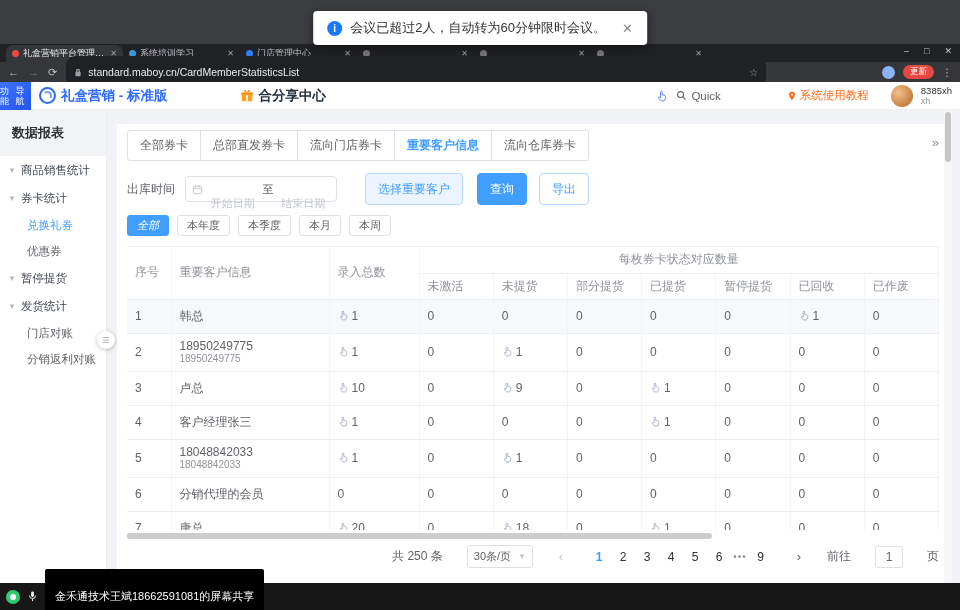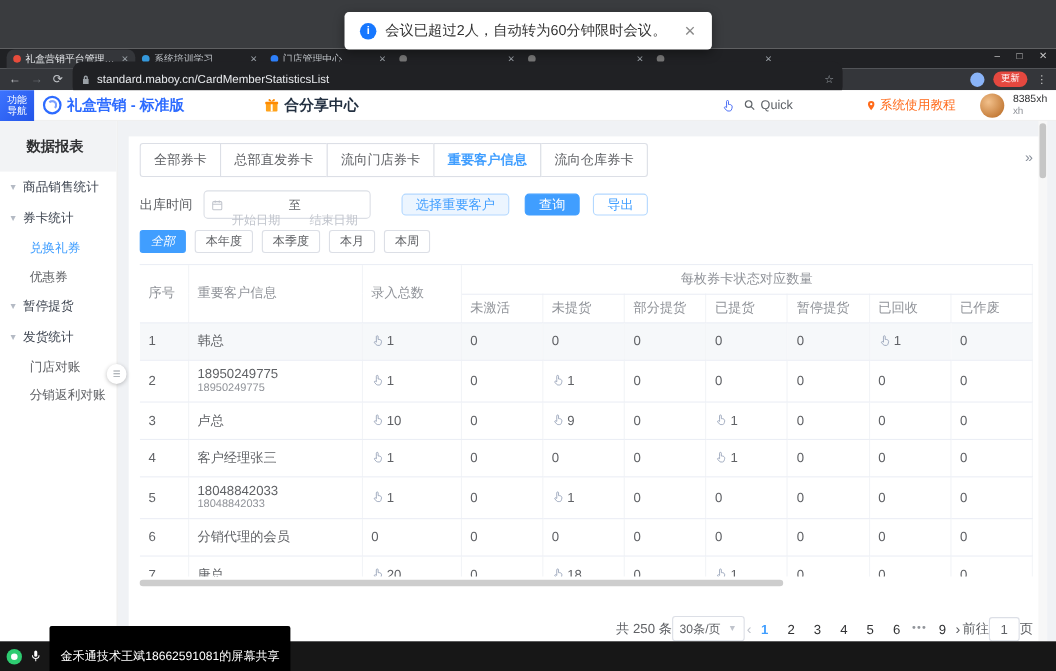--- a/index.html
+++ b/index.html
@@ -36,38 +36,38 @@
   .url { color:#e8eaed; font-size:10.5px; white-space:nowrap; }
   .omni-star { margin-left:auto; color:#9aa0a6; font-size:10px; }
   .addr-right { display:flex; align-items:center; gap:8px; margin-left:auto; }
   .mini-avatar { width:13px; height:13px; border-radius:50%; background:#8ab4f8; }
   .update-pill { background:#e5483f; color:#fff; font-size:8.5px; padding:1px 7px; border-radius:8px; cursor:pointer; }
   .kebab { color:#c8c8c8; font-size:10px; cursor:pointer; }
 
   
   .apph { position:absolute; top:82px; left:0; right:0; height:28px; background:#fff; display:flex; align-items:center; border-bottom:1px solid #f0f0f0; }
   .navbox { width:31px; height:28px; flex:none; background:linear-gradient(135deg,#3d74ff,#2355e9); color:#fff; font-size:9px; line-height:10px;
-            display:flex; flex-direction:column; align-items:center; justify-content:center; cursor:pointer; }
+            display:flex; flex-direction:row; align-items:center; justify-content:center; cursor:pointer; }
   .brand { display:flex; align-items:center; gap:5px; margin-left:8px; cursor:pointer; }
   .brand-logo { width:17px; height:17px; border-radius:50%; border:2px solid #2d6bff; position:relative; flex:none; }
   .brand-logo::after { content:""; position:absolute; inset:2px; border-radius:50%; border:2px solid #7aa0ff; border-left-color:transparent; border-bottom-color:transparent; }
   .brand-text { color:#2d6bff; font-weight:bold; font-size:13.5px; white-space:nowrap; }
   .share { display:flex; align-items:center; gap:5px; margin-left:72px; font-weight:bold; font-size:13.5px; color:#233041; cursor:pointer; white-space:nowrap; }
   .hd-right { margin-left:auto; display:flex; align-items:center; gap:8px; padding-right:8px; }
   .quick-entry { color:#4a6df5; font-size:11.5px; cursor:pointer; white-space:nowrap; }
   .quick { display:flex; align-items:center; gap:4px; color:#5f6368; font-size:11.5px; cursor:pointer; }
   .tutorial { display:flex; align-items:center; gap:3px; color:#ff6a1a; font-size:11.5px; margin-left:58px; cursor:pointer; white-space:nowrap; }
   .user-avatar { width:22px; height:22px; border-radius:50%; margin-left:14px; background:radial-gradient(circle at 35% 35%,#f2c08b,#b5651d); cursor:pointer; flex:none; }
   .user-name { font-size:9.5px; color:#303133; line-height:10px; }
   .user-sub { color:#909399; font-size:9px; }
 
   
   .content { position:absolute; top:110px; left:0; right:0; bottom:27px; background:#f0f2f5; }
   .sidebar { position:absolute; left:0; top:0; bottom:0; width:107px; background:#fff; border-right:1px solid #ebebeb; }
-  .sb-title { height:46px; background:#f2f3f5; display:flex; align-items:center; padding-left:24px; font-size:13px; font-weight:bold; color:#303133; }
+  .sb-title { height:46px; background:#f2f3f5; display:flex; align-items:center; padding-left:12px; font-size:13px; font-weight:bold; color:#303133; }
   .sb-item { height:28px; display:flex; align-items:center; gap:5px; padding-left:8px; font-size:11.5px; color:#3d4450; cursor:pointer; white-space:nowrap; }
   .sb-caret { color:#b4bac4; font-size:8px; flex:none; }
   .sb-child { height:26px; display:flex; align-items:center; padding-left:27px; font-size:11.5px; color:#606266; cursor:pointer; white-space:nowrap; }
   .sb-child.active { color:#409eff; }
   .sb-handle { position:absolute; right:-9px; top:221px; width:18px; height:18px; border-radius:50%; background:#fff;
                box-shadow:0 1px 4px rgba(0,0,0,.25); display:flex; align-items:center; justify-content:center; color:#9aa0a6; font-size:8px; z-index:5; cursor:pointer; }
 
   .main { position:absolute; left:107px; top:0; right:8px; bottom:0; }
   .card { position:absolute; left:10px; top:14px; right:3px; bottom:0; background:#fff; padding:6px 10px 0; }
 
@@ -79,21 +79,21 @@
   .ctab:first-child { border-radius:3px 0 0 3px; margin-left:0; }
   .ctab:last-child { border-radius:0 3px 3px 0; }
   .ctab.active { color:#409eff; font-weight:bold; position:relative; z-index:1; }
   .collapse { position:absolute; top:11px; right:10px; color:#8a919c; font-size:13px; cursor:pointer; }
 
   .filters { display:flex; align-items:center; margin-top:12px; gap:10px; }
   .flabel { font-size:12px; color:#606266; white-space:nowrap; }
   .datebox { width:152px; height:26px; border:1px solid #dcdfe6; border-radius:4px; display:flex; align-items:center; padding:0 6px; gap:3px; cursor:pointer; }
   .dph { font-size:11px; color:#c0c4cc; flex:1; text-align:center; white-space:nowrap;margin-top:28px; }
   .dsep { font-size:11px; color:#606266; }
-  .btn { height:20px; padding:0 12px; border-radius:4px; font-size:12px; display:inline-flex; align-items:center; cursor:pointer; white-space:nowrap; }
+  .btn { height:32px; padding:0 12px; border-radius:4px; font-size:12px; display:inline-flex; align-items:center; cursor:pointer; white-space:nowrap; }
   .btn-soft { background:#ecf5ff; border:1px solid #b3d8ff; color:#409eff; margin-left:18px; }
   .btn-primary { background:#409eff; border:1px solid #409eff; color:#fff; margin-left:4px; }
   .btn-outline { background:#fff; border:1px solid #b3d8ff; color:#409eff; margin-left:2px; }
 
   .qfilters { display:flex; gap:8px; margin-top:10px; }
   .qbtn { height:21px; padding:0 9px; font-size:11px; border-radius:3px; border:1px solid #dcdfe6; color:#606266; display:inline-flex; align-items:center; background:#fff; cursor:pointer; }
   .qbtn.active { background:#409eff; border-color:#409eff; color:#fff;font-style:italic; }
 
   .tablewrap { margin-top:10px; height:284px; overflow:hidden; border-top:1px solid #ebeef5; }
   table.grid { width:100%; border-collapse:collapse; table-layout:fixed; }
@@ -101,21 +101,21 @@
   .grid th { color:#909399; font-size:12px; height:26px; }
   .grid th.group { text-align:center; }
   .grid td { color:#606266; font-size:12px; }
   .grid tbody tr:first-child { background:#f6f8fa; }
   .name-main { line-height:14px; }
   .name-sub { font-size:10px; color:#909399; line-height:12px; }
 
   .hscroll { height:6px; margin-top:3px; position:relative; }
   .hthumb { position:absolute; left:0; top:0; height:6px; width:72%; background:#cdcdcd; border-radius:3px; cursor:pointer; }
 
-  .pager { display:flex; align-items:center; justify-content:flex-end; gap:0; margin-top:27px; font-size:12px; color:#606266; }
+  .pager { display:flex; align-items:center; justify-content:flex-end; gap:24px; margin-top:6px; font-size:12px; color:#606266; }
   .pg-size { width:66px; height:23px; border:1px solid #dcdfe6; border-radius:3px; display:flex; align-items:center; justify-content:space-between; padding:0 6px; font-size:11px; cursor:pointer; }
   .pg-caret { font-size:8px; color:#c0c4cc; }
   .pg-arrow { font-size:13px; padding:0 2px; cursor:pointer; }
   .pg-prev { color:#c0c4cc; } .pg-next { color:#606266; }
   .pages { display:flex; gap:4px; align-items:center; }
   .pg-num { min-width:20px; text-align:center; color:#303133; cursor:pointer; }
   .pg-num.active { color:#409eff; font-weight:bold; }
   .pg-dots { color:#909399; font-size:10px; letter-spacing:1px; cursor:pointer; }
   .pg-input { width:28px; height:22px; border:1px solid #dcdfe6; border-radius:3px; text-align:center; font-size:12px; color:#606266; font-family:"Liberation Sans",sans-serif; }
 

